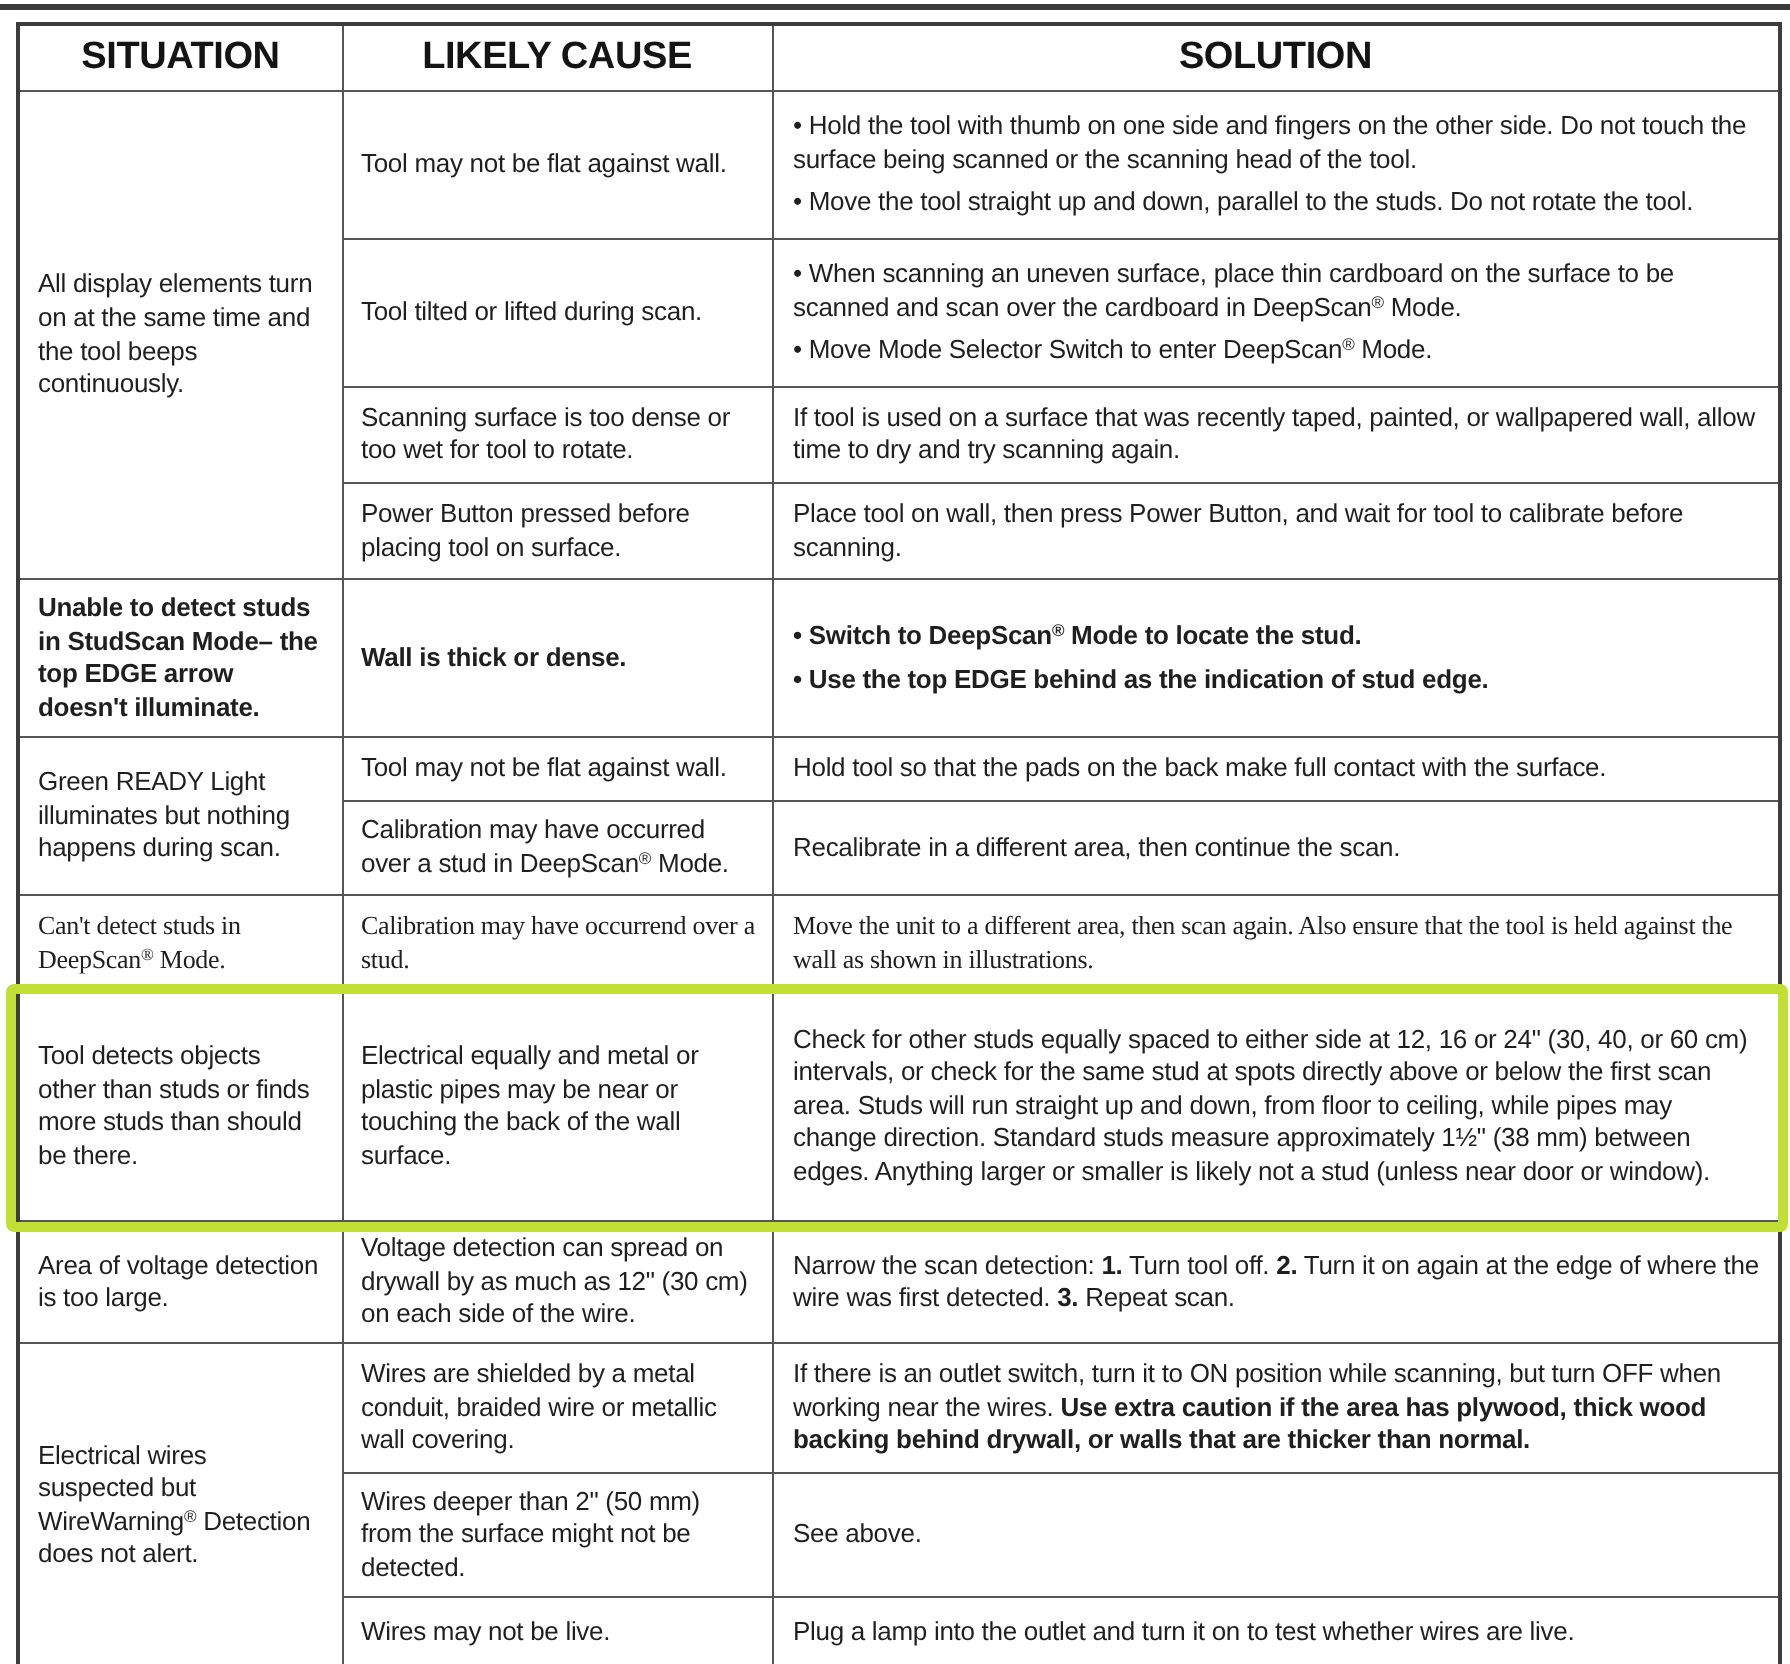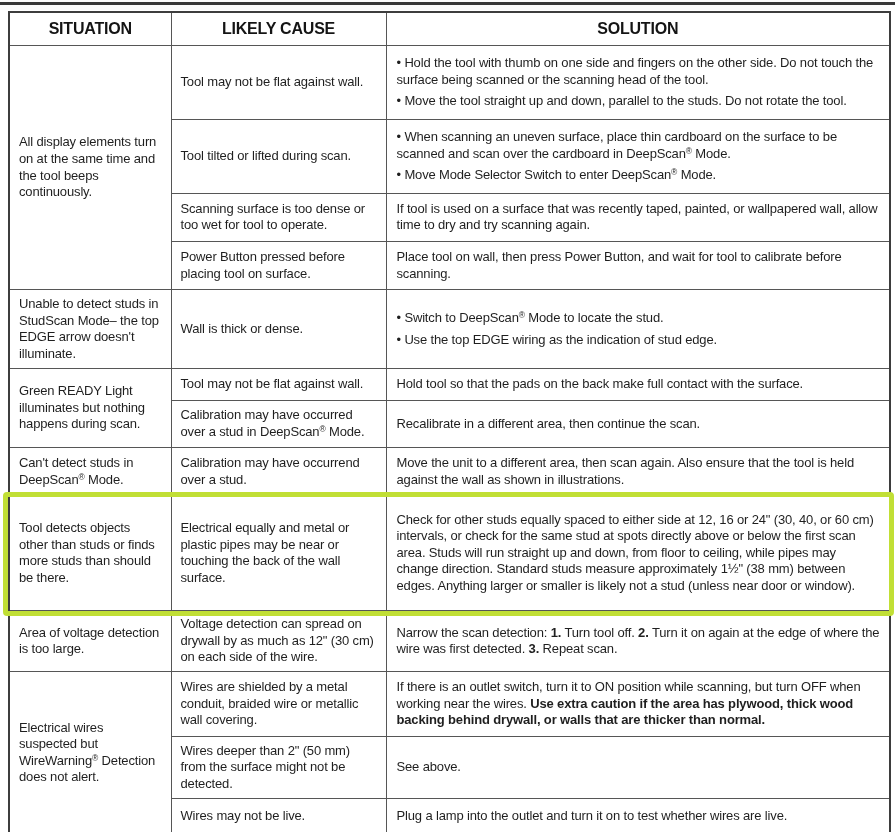--- a/index.html
+++ b/index.html
@@ -44,21 +44,21 @@
   col.c3 { width: 504px; }
   th, td {
     border: 1.5px solid #565656;
     vertical-align: middle;
     font-size: 13px;
     line-height: 1.28;
     letter-spacing: -0.15px;
   }
   th {
     height: 30px;
-    font-size: 16px;
+    font-size: 19px;
     font-weight: 700;
     text-align: center;
     letter-spacing: -0.2px;
     color: #141414;
     margin-left: 37px;
   }
   td { padding: 4px 8px 4px 9px; }
   td.solution { padding-left: 10px; padding-right: 8px; }
   .para { margin: 3px 0; }
   .para.bullet { margin: 5px 0; }
@@ -105,53 +105,53 @@
             </td>
           </tr>
           <tr style="height: 70px;">
             <td class="cause"><span>Tool tilted or lifted during scan.</span></td>
             <td class="solution">
               <div class="para bullet"><span>• </span><span>When scanning an uneven surface, place thin cardboard on the surface to be scanned and scan over the cardboard in DeepScan<sup class="reg">®</sup> Mode.</span></div>
               <div class="para bullet"><span>• </span><span>Move Mode Selector Switch to enter DeepScan<sup class="reg">®</sup> Mode.</span></div>
             </td>
           </tr>
           <tr style="height: 43px;">
-            <td class="cause"><span>Scanning surface is too dense or too wet for tool to operate.</span></td>
+            <td class="cause"><span>Scanning surface is too dense or too wet for tool to rotate.</span></td>
             <td class="solution">
               <div class="para"><span>If tool is used on a surface that was recently taped, painted, or wallpapered wall, allow time to dry and try scanning again.</span></div>
             </td>
           </tr>
           <tr style="height: 43px;">
             <td class="cause"><span>Power Button pressed before placing tool on surface.</span></td>
             <td class="solution">
               <div class="para"><span>Place tool on wall, then press Power Button, and wait for tool to calibrate before scanning.</span></div>
             </td>
           </tr>
-          <tr style="height: 79px;">
+          <tr style="height: 79px; font-weight: bold;">
             <td class="situation" rowspan="1"><span>Unable to detect studs in StudScan Mode– the top EDGE arrow doesn't illuminate.</span></td>
             <td class="cause"><span>Wall is thick or dense.</span></td>
             <td class="solution">
               <div class="para bullet"><span>• </span><span>Switch to DeepScan<sup class="reg">®</sup> Mode to locate the stud.</span></div>
-              <div class="para bullet"><span>• </span><span>Use the top EDGE wiring as the indication of stud edge.</span></div>
+              <div class="para bullet"><span>• </span><span>Use the top EDGE behind as the indication of stud edge.</span></div>
             </td>
           </tr>
           <tr style="height: 29px;">
             <td class="situation" rowspan="2"><span>Green READY Light illuminates but nothing happens during scan.</span></td>
             <td class="cause"><span>Tool may not be flat against wall.</span></td>
             <td class="solution">
               <div class="para"><span>Hold tool so that the pads on the back make full contact with the surface.</span></div>
             </td>
           </tr>
           <tr style="height: 47px;">
             <td class="cause"><span>Calibration may have occurred over a stud in DeepScan<sup class="reg">®</sup> Mode.</span></td>
             <td class="solution">
               <div class="para"><span>Recalibrate in a different area, then continue the scan.</span></div>
             </td>
           </tr>
-          <tr style="height: 44px;">
+          <tr style="height: 44px; font-family: Liberation Serif, serif;">
             <td class="situation" rowspan="1"><span>Can't detect studs in DeepScan<sup class="reg">®</sup> Mode.</span></td>
             <td class="cause"><span>Calibration may have occurrend over a stud.</span></td>
             <td class="solution">
               <div class="para"><span>Move the unit to a different area, then scan again. Also ensure that the tool is held against the wall as shown in illustrations.</span></div>
             </td>
           </tr>
           <tr style="height: 115px; margin-left: 45px;">
             <td class="situation" rowspan="1"><span>Tool detects objects other than studs or finds more studs than should be there.</span></td>
             <td class="cause"><span>Electrical equally and metal or plastic pipes may be near or touching the back of the wall surface.</span></td>
             <td class="solution">

